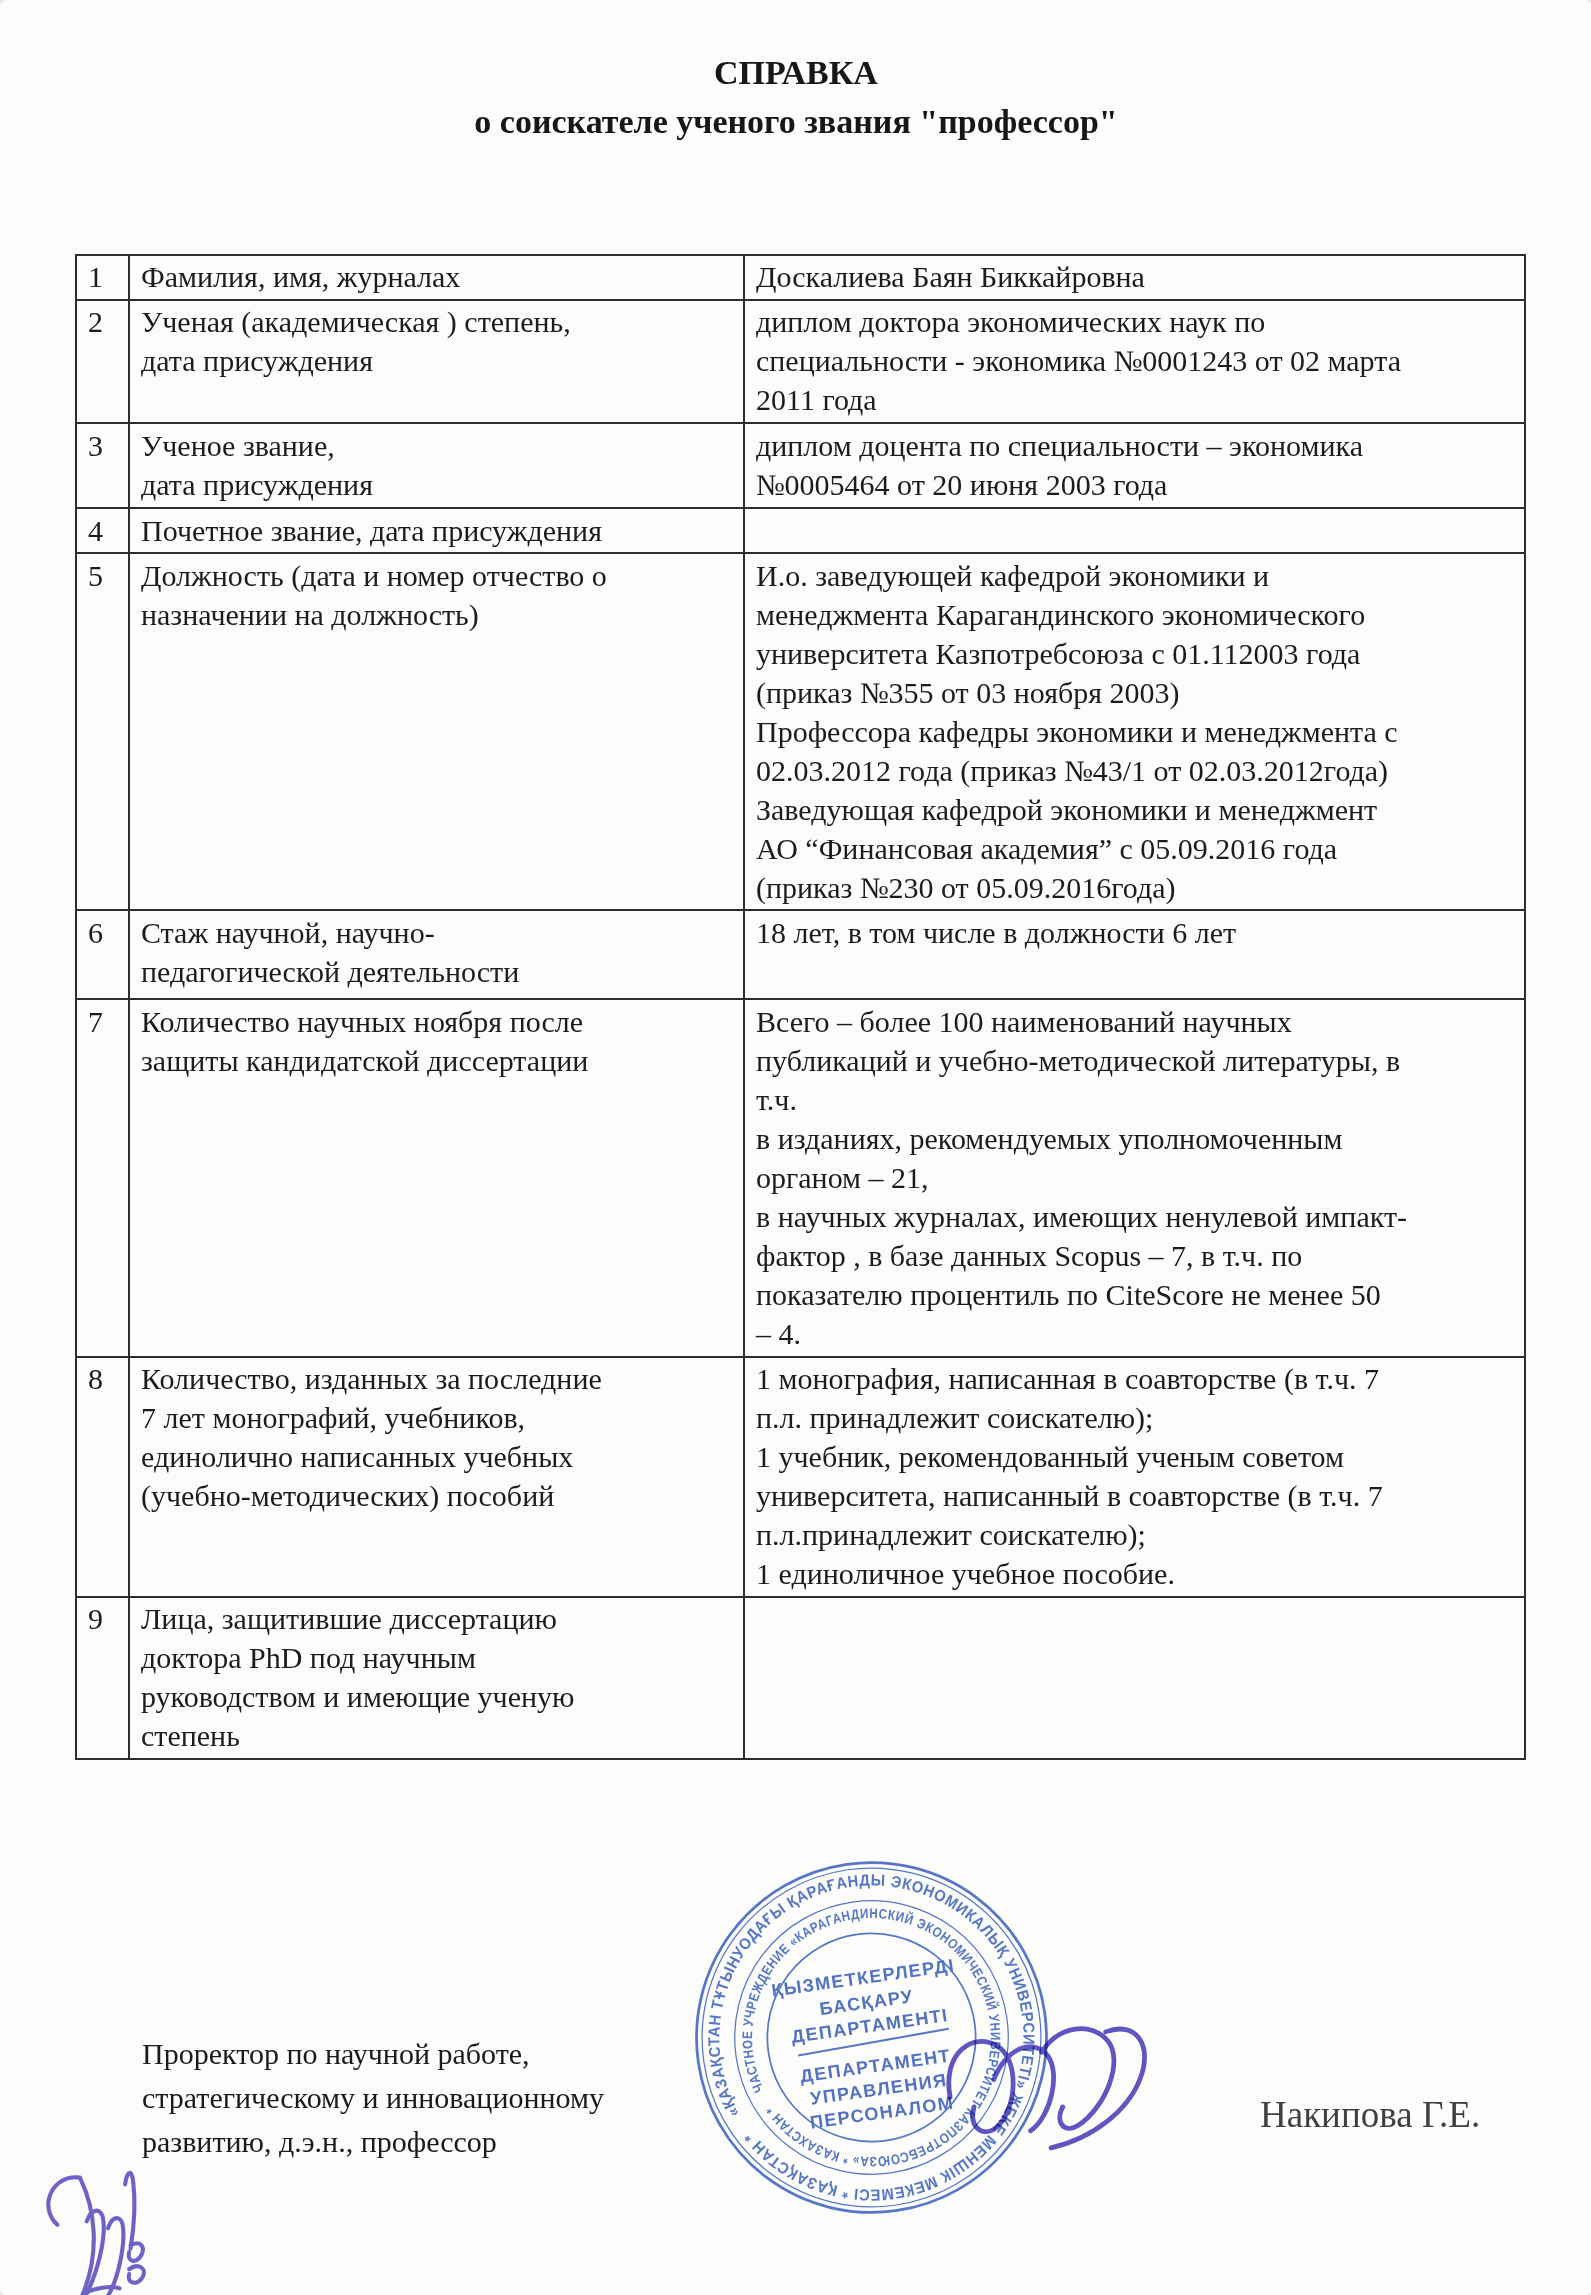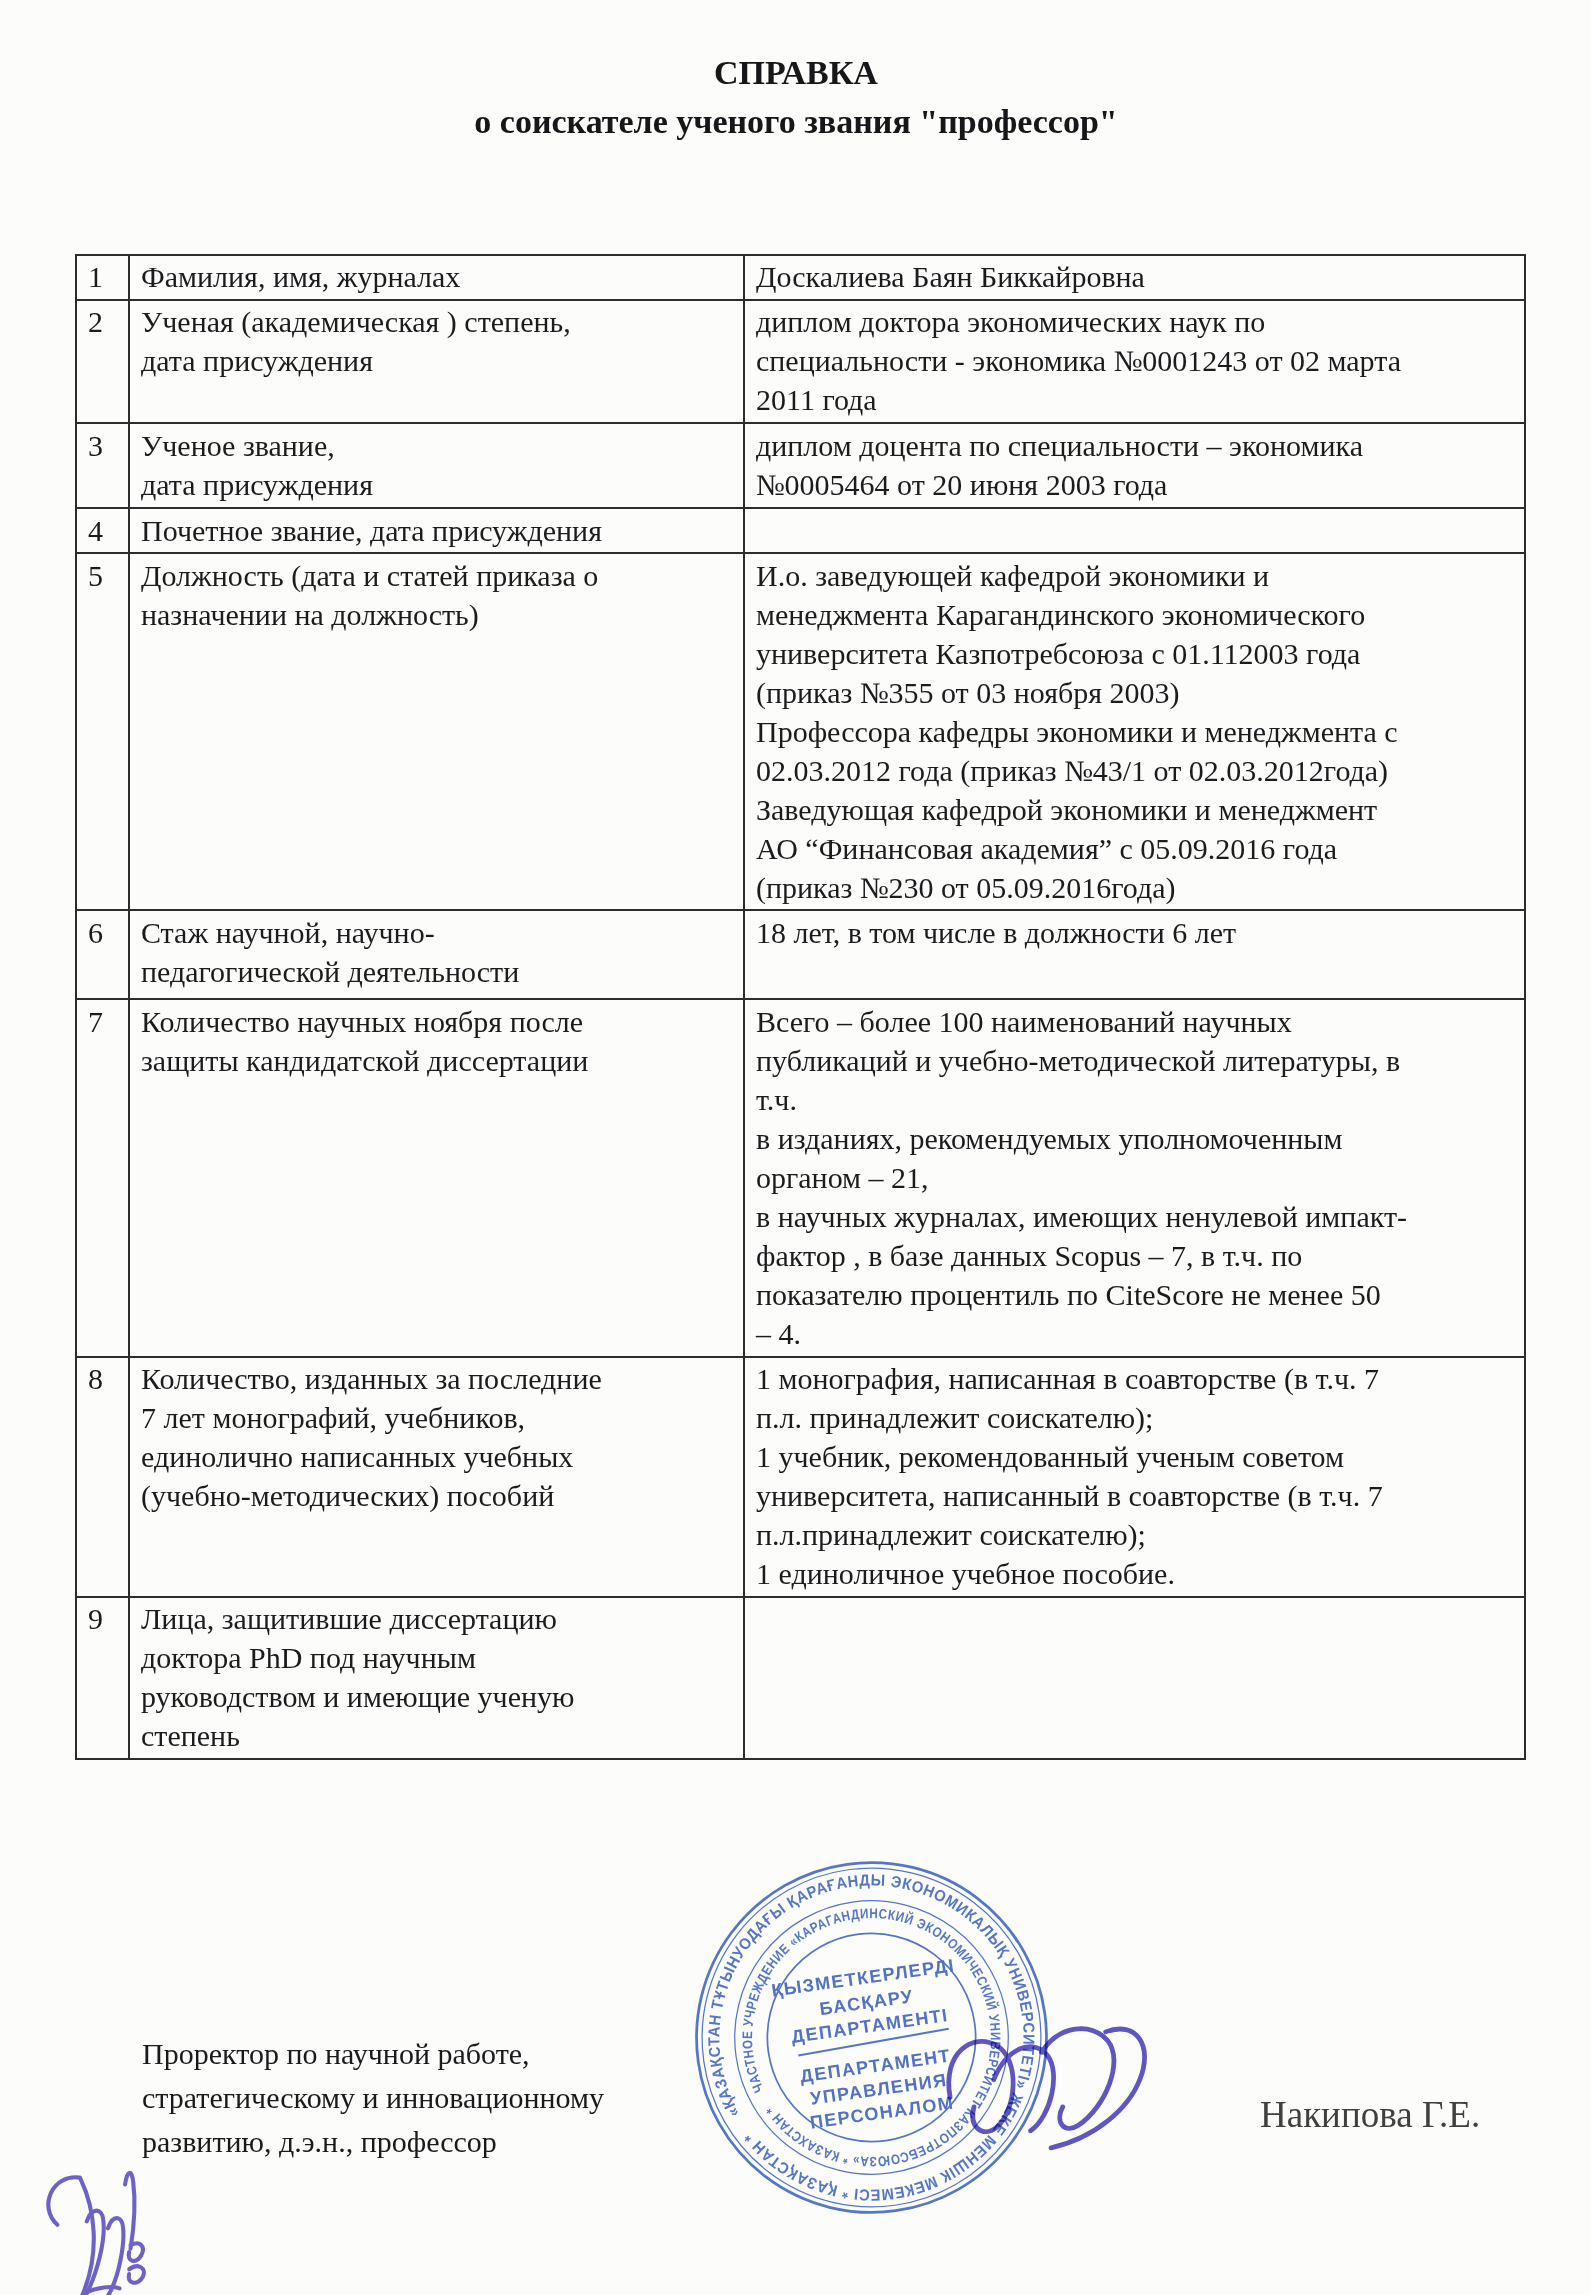--- a/index.html
+++ b/index.html
@@ -4,20 +4,21 @@
 <style>
   html,body{margin:0;padding:0;background:#e8e8e8;}
   .page{
     position:relative;
     width:1592px;height:2295px;
     margin:0 auto;
     background:#fcfcfa;
     overflow:hidden;
     font-family:"Liberation Serif","DejaVu Serif",serif;
     color:#1b1b1d;
+    border-radius:7px;
   }
   
   .title-block{
     position:absolute; left:0; top:48px; width:100%;
     text-align:center;
     font-weight:700;
     font-size:34px; line-height:49px;
     color:#17171a;
   }
   
@@ -125,21 +126,21 @@
           <td class="col-value">диплом доцента по специальности – экономика
 №0005464  от 20 июня 2003 года</td>
         </tr>
         <tr class="row-4">
           <td class="col-num">4</td>
           <td class="col-label">Почетное звание, дата присуждения</td>
           <td class="col-value"></td>
         </tr>
         <tr class="row-5">
           <td class="col-num">5</td>
-          <td class="col-label">Должность (дата и статей приказа о
+          <td class="col-label">Должность (дата и номер отчество о
 назначении на должность)</td>
           <td class="col-value">И.о. заведующей кафедрой экономики и
 менеджмента Карагандинского экономического
 университета Казпотребсоюза с 01.112003 года
 (приказ №355 от 03 ноября 2003)
 Профессора кафедры экономики и менеджмента с
 02.03.2012 года (приказ №43/1 от 02.03.2012года)
 Заведующая  кафедрой экономики и менеджмент
 АО “Финансовая академия” с 05.09.2016 года
 (приказ №230 от 05.09.2016года)</td>

